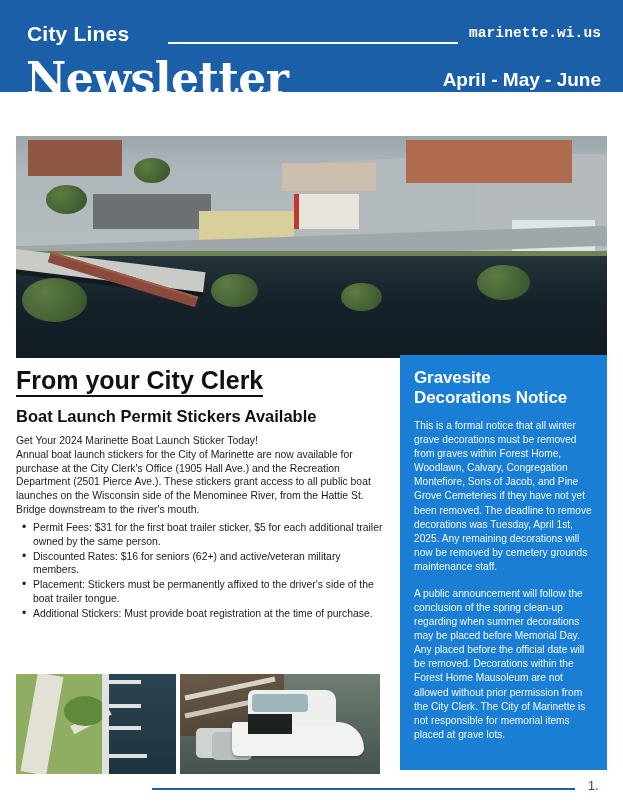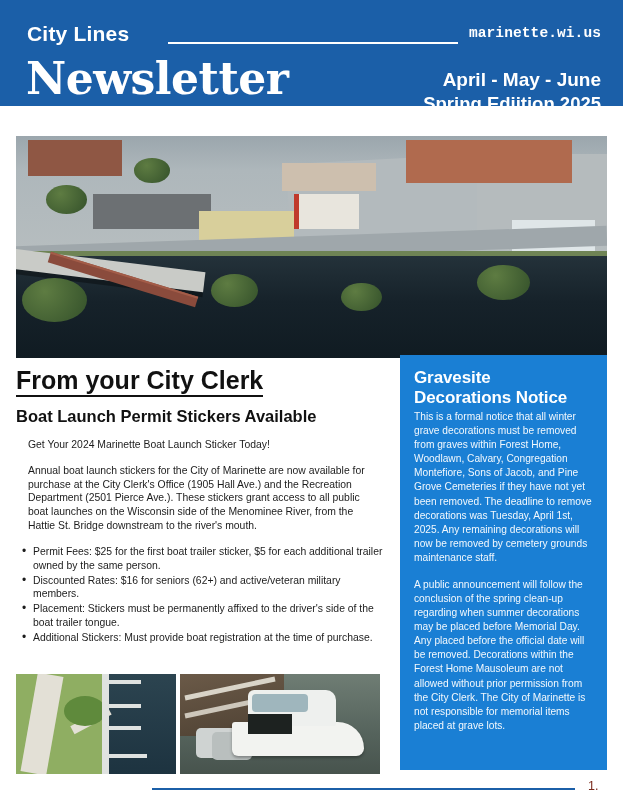--- a/index.html
+++ b/index.html
@@ -6,21 +6,21 @@
   html, body {
     width:623px; height:806px;
     background:#ffffff;
     font-family:"Liberation Sans", sans-serif;
     overflow:hidden;
   }
   .page { position:relative; width:623px; height:806px; background:#fff; }
 
   
   .masthead {
-    position:absolute; left:0; top:0; width:623px; height:106px;
+    position:absolute; left:0; top:0; width:623px; height:92px;
     background:#1b5fa8; color:#fff;
   }
   .mast-brand {
     position:absolute; left:27px; top:22px;
     font-size:21px; font-weight:bold; letter-spacing:.2px;
   }
   .mast-rule {
     position:absolute; left:168px; top:42px; width:290px; height:2px;
     background:#fff;
   }
@@ -97,21 +97,21 @@
     font-size:25px; font-weight:bold; color:#111;
     border-bottom:2.5px solid #111; display:inline-block;
     padding-bottom:1px; line-height:1.12;
   }
   .clerk-h2 {
     margin-top:10px; font-size:16.5px; font-weight:bold; color:#111;
   }
   .clerk-body {
     margin-top:8px; font-size:10.4px; color:#1c1c1c; line-height:1.33;
   }
-  .clerk-body p { margin:12px; }
+  .clerk-body p { margin:0; }
   ul.clerk-list { list-style:none; margin:4px 0 0 0; }
   ul.clerk-list li {
     position:relative; padding-left:17px; margin-bottom:1px;
     font-size:10.4px; line-height:1.33; color:#1c1c1c;
   }
   ul.clerk-list li::before {
     content:"\2022"; position:absolute; left:6px; top:-1px;
     font-size:12px; color:#1c1c1c;
   }
   .clerk-close { margin-top:4px; font-size:10.4px; line-height:1.33; color:#1c1c1c; }
@@ -161,21 +161,21 @@
 
   
   .notice {
     position:absolute; left:400px; top:355px; width:207px; height:415px;
     background:#1a7fd4; color:#fff; padding:13px 14px 10px 14px;
   }
   .notice-title {
     font-size:17px; font-weight:bold; line-height:1.18; letter-spacing:-0.1px;
   }
   .notice-p {
-    margin-top:2px; font-size:10.2px; line-height:1.38; color:#f2f8fd;
+    margin-top:11px; font-size:10.2px; line-height:1.38; color:#f2f8fd;
   }
   .notice-p.second { margin-top:13px; }
 
   
   .footer-text {
     position:absolute; left:28px; top:824px;
     font-size:12.5px; color:#1c1c1c;
   }
   .footer-rule {
     position:absolute; left:152px; top:788px; width:423px; height:1.6px;
@@ -230,21 +230,21 @@
   </div>
 
   <div class="clerk">
     <div class="clerk-h1">From your City Clerk</div>
     <div class="clerk-h2">Boat Launch Permit Stickers Available</div>
     <div class="clerk-body">
       <p>Get Your 2024 Marinette Boat Launch Sticker Today!</p>
       <p>Annual boat launch stickers for the City of Marinette are now available for purchase at the City Clerk's Office (1905 Hall Ave.) and the Recreation Department (2501 Pierce Ave.). These stickers grant access to all public boat launches on the Wisconsin side of the Menominee River, from the Hattie St. Bridge downstream to the river's mouth.</p>
     </div>
     <ul class="clerk-list">
-      <li>Permit Fees: $25 for the first boat trailer sticker, $5 for each additional trailer owned by the same person.</li>
+      <li>Permit Fees: $31 for the first boat trailer sticker, $5 for each additional trailer owned by the same person.</li>
       <li>Discounted Rates: $16 for seniors (62+) and active/veteran military members.</li>
       <li>Placement: Stickers must be permanently affixed to the driver's side of the boat trailer tongue.</li>
       <li>Additional Stickers: Must provide boat registration at the time of purchase.</li>
     </ul>
   </div>
 
   <div class="photo-marina">
     <div class="m-grass"></div>
     <div class="m-water"></div>
     <div class="m-path"></div>

